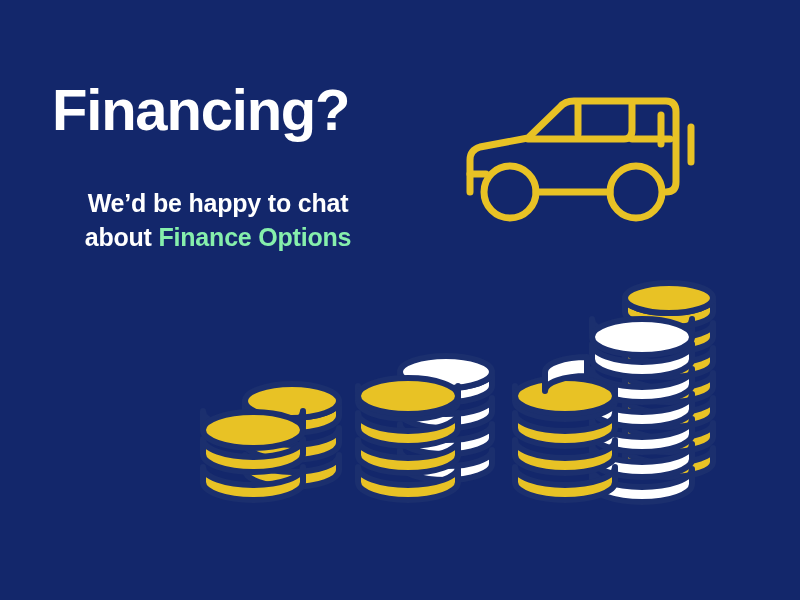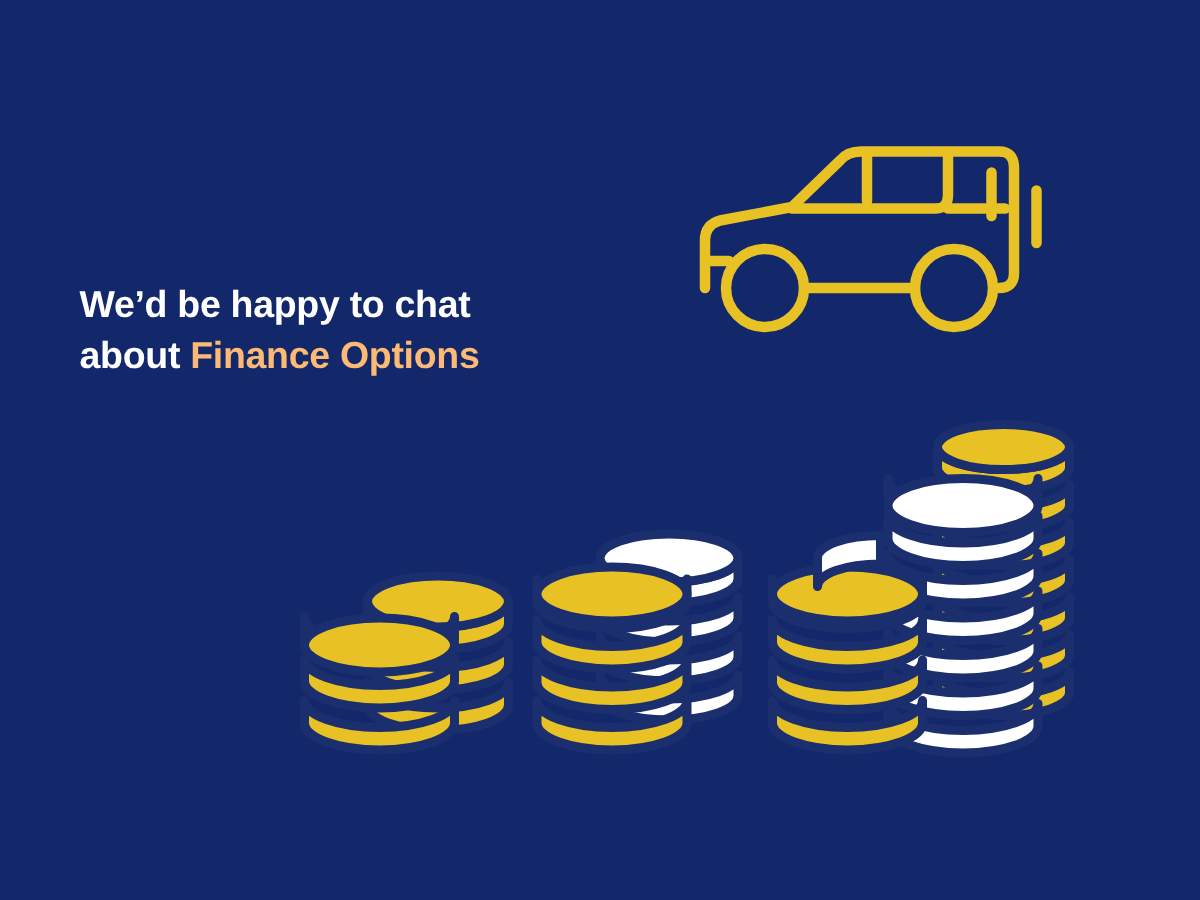--- a/index.html
+++ b/index.html
@@ -35,23 +35,24 @@
   #subcopy {
     position: absolute;
     left: 53px;
     top: 186px;
     font-size: 25px;
     line-height: 34px;
     font-weight: bold;
     color: #ffffff;
     letter-spacing: -0.2px;
     width: 330px;
+    text-align: center;
   }
   #subcopy .hl {
-    color: #fdba74;
+    color: #86efac;
   }
   
   #car-illustration {
     position: absolute;
     left: 448px;
     top: 82px;
     width: 270px;
     height: 140px;
   }
   
@@ -61,20 +62,21 @@
     top: 0;
     width: 800px;
     height: 600px;
   }
 </style>
 </head>
 <body>
 
 <div id="slide">
 
+  <div id="headline">Financing?</div>
 
   <div id="subcopy">
     <span>We’d be happy to chat</span><br>
     <span>about </span><span class="hl">Finance Options</span><br>
   </div>
 
   <svg id="car-illustration" viewBox="0 0 270 140">
     <g fill="none" stroke="#E8C225" stroke-width="7" stroke-linecap="round" stroke-linejoin="round">
 
       <path d="M 22 110

